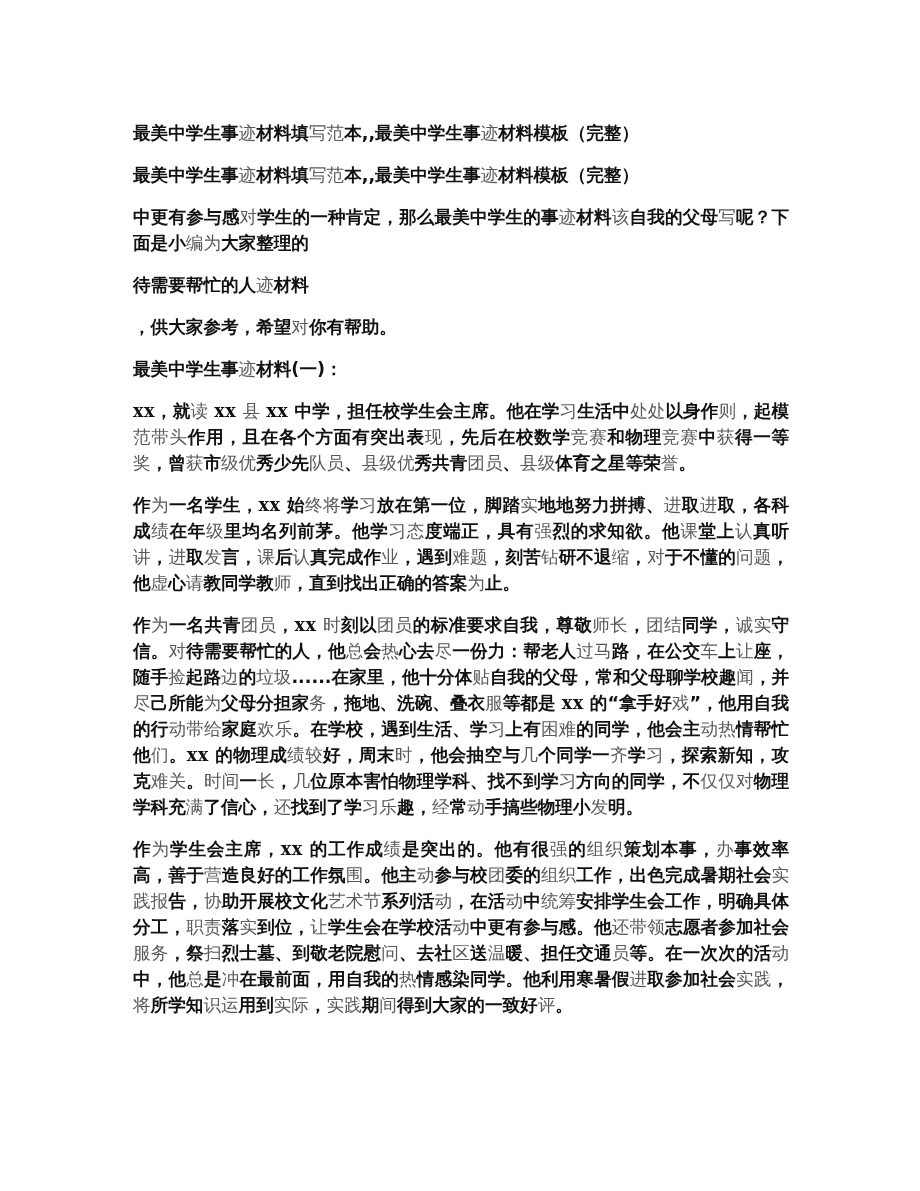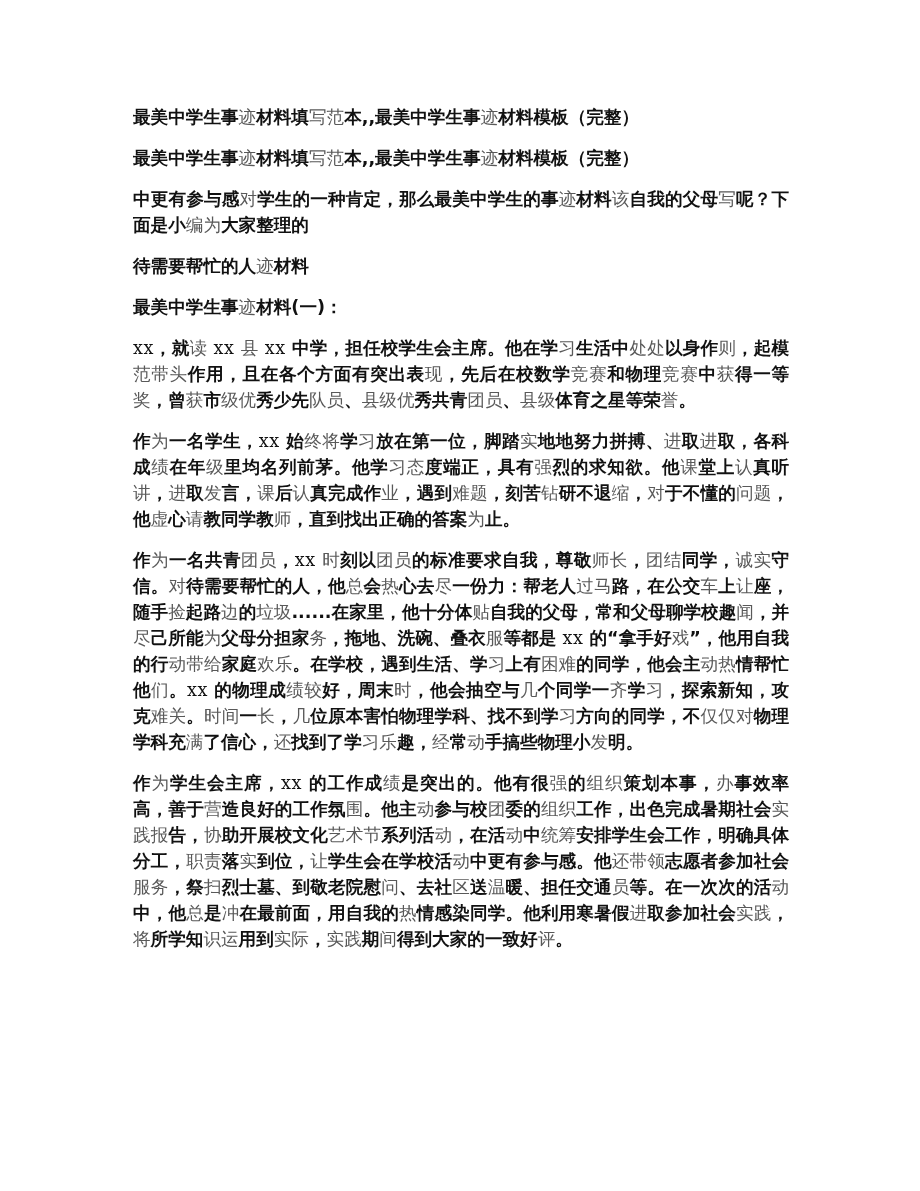--- a/index.html
+++ b/index.html
@@ -19,52 +19,53 @@
   }
   .page {
     width: 920px;
     height: 1191px;
     background: var(--bg);
   }
   .doc {
     padding: 104px 131px 40px 133px;
   }
   .para {
-    margin: 0 0 15px 0;
+    margin: 16px 0 15px 0;
     font-size: 17.6px;
     line-height: 26px;
     color: var(--text);
     font-weight: 700;
     text-align: justify;
     text-justify: inter-ideograph;
     word-break: break-all;
   }
   .para span.b {
     font-weight: 700;
     color: var(--text);
   }
   .para span.light {
     font-weight: 400;
     color: var(--light);
   }
   .para span.latin {
     font-family: "DejaVu Serif", "Liberation Serif", serif;
-    font-weight: 400;
+    font-weight: 700;
     color: var(--text);
     letter-spacing: 0.5px;
   }
 </style>
 </head>
 <body>
 
 <main class="page">
   <article class="doc" id="doc-body">
       <p class="para"><span class="b">最美中学生事</span><span class="light">迹</span><span class="b">材料填</span><span class="light">写范</span><span class="b">本,,最美中学生事</span><span class="light">迹</span><span class="b">材料模板（完整）</span></p>
       <p class="para"><span class="b">最美中学生事</span><span class="light">迹</span><span class="b">材料填</span><span class="light">写范</span><span class="b">本,,最美中学生事</span><span class="light">迹</span><span class="b">材料模板（完整）</span></p>
       <p class="para"><span class="b">中更有参与感</span><span class="light">对</span><span class="b">学生的一种肯定，那么最美中学生的事</span><span class="light">迹</span><span class="b">材料</span><span class="light">该</span><span class="b">自我的父母</span><span class="light">写</span><span class="b">呢？下面是小</span><span class="light">编为</span><span class="b">大家整理的</span></p>
       <p class="para"><span class="b">待需要帮忙的人</span><span class="light">迹</span><span class="b">材料</span></p>
+      <p class="para"><span class="b">，供大家参考，希望</span><span class="light">对</span><span class="b">你有帮助。</span></p>
       <p class="para"><span class="b">最美中学生事</span><span class="light">迹</span><span class="b">材料(一)：</span></p>
       <p class="para"><span class="latin">xx</span><span class="b">，就</span><span class="light">读</span><span class="b"> </span><span class="latin">xx</span><span class="b"> </span><span class="light">县</span><span class="b"> </span><span class="latin">xx</span><span class="b"> 中学，担任校学生会主席。他在学</span><span class="light">习</span><span class="b">生活中</span><span class="light">处处</span><span class="b">以身作</span><span class="light">则</span><span class="b">，起模</span><span class="light">范带头</span><span class="b">作用，且在各个方面有突出表</span><span class="light">现</span><span class="b">，先后在校数学</span><span class="light">竞赛</span><span class="b">和物理</span><span class="light">竞赛</span><span class="b">中</span><span class="light">获</span><span class="b">得一等</span><span class="light">奖</span><span class="b">，曾</span><span class="light">获</span><span class="b">市</span><span class="light">级优</span><span class="b">秀少先</span><span class="light">队员</span><span class="b">、</span><span class="light">县级优</span><span class="b">秀共青</span><span class="light">团员</span><span class="b">、</span><span class="light">县级</span><span class="b">体育之星等荣</span><span class="light">誉</span><span class="b">。</span></p>
       <p class="para"><span class="b">作</span><span class="light">为</span><span class="b">一名学生，</span><span class="latin">xx</span><span class="b"> 始</span><span class="light">终将</span><span class="b">学</span><span class="light">习</span><span class="b">放在第一位，脚踏</span><span class="light">实</span><span class="b">地地努力拼搏、</span><span class="light">进</span><span class="b">取</span><span class="light">进</span><span class="b">取，各科成</span><span class="light">绩</span><span class="b">在年</span><span class="light">级</span><span class="b">里均名列前茅。他学</span><span class="light">习态</span><span class="b">度端正，具有</span><span class="light">强</span><span class="b">烈的求知欲。他</span><span class="light">课</span><span class="b">堂上</span><span class="light">认</span><span class="b">真听</span><span class="light">讲</span><span class="b">，</span><span class="light">进</span><span class="b">取</span><span class="light">发</span><span class="b">言，</span><span class="light">课</span><span class="b">后</span><span class="light">认</span><span class="b">真完成作</span><span class="light">业</span><span class="b">，遇到</span><span class="light">难题</span><span class="b">，刻苦</span><span class="light">钻</span><span class="b">研不退</span><span class="light">缩</span><span class="b">，</span><span class="light">对</span><span class="b">于不懂的</span><span class="light">问题</span><span class="b">，他</span><span class="light">虚</span><span class="b">心</span><span class="light">请</span><span class="b">教同学教</span><span class="light">师</span><span class="b">，直到找出正确的答案</span><span class="light">为</span><span class="b">止。</span></p>
       <p class="para"><span class="b">作</span><span class="light">为</span><span class="b">一名共青</span><span class="light">团员</span><span class="b">，</span><span class="latin">xx</span><span class="b"> </span><span class="light">时</span><span class="b">刻以</span><span class="light">团员</span><span class="b">的标准要求自我，尊敬</span><span class="light">师长</span><span class="b">，</span><span class="light">团结</span><span class="b">同学，</span><span class="light">诚实</span><span class="b">守信。</span><span class="light">对</span><span class="b">待需要帮忙的人，他</span><span class="light">总</span><span class="b">会</span><span class="light">热</span><span class="b">心去</span><span class="light">尽</span><span class="b">一份力：帮老人</span><span class="light">过马</span><span class="b">路，在公交</span><span class="light">车</span><span class="b">上</span><span class="light">让</span><span class="b">座，随手</span><span class="light">捡</span><span class="b">起路</span><span class="light">边</span><span class="b">的</span><span class="light">垃圾</span><span class="b">......在家里，他十分体</span><span class="light">贴</span><span class="b">自我的父母，常和父母聊学校趣</span><span class="light">闻</span><span class="b">，并</span><span class="light">尽</span><span class="b">己所能</span><span class="light">为</span><span class="b">父母分担家</span><span class="light">务</span><span class="b">，拖地、洗碗、叠衣</span><span class="light">服</span><span class="b">等都是 </span><span class="latin">xx</span><span class="b"> 的“拿手好</span><span class="light">戏</span><span class="b">”，他用自我的行</span><span class="light">动带给</span><span class="b">家庭</span><span class="light">欢乐</span><span class="b">。在学校，遇到生活、学</span><span class="light">习</span><span class="b">上有</span><span class="light">困难</span><span class="b">的同学，他会主</span><span class="light">动热</span><span class="b">情帮忙他</span><span class="light">们</span><span class="b">。</span><span class="latin">xx</span><span class="b"> 的物理成</span><span class="light">绩较</span><span class="b">好，周末</span><span class="light">时</span><span class="b">，他会抽空与</span><span class="light">几</span><span class="b">个同学一</span><span class="light">齐</span><span class="b">学</span><span class="light">习</span><span class="b">，探索新知，攻克</span><span class="light">难关</span><span class="b">。</span><span class="light">时间</span><span class="b">一</span><span class="light">长</span><span class="b">，</span><span class="light">几</span><span class="b">位原本害怕物理学科、找不到学</span><span class="light">习</span><span class="b">方向的同学，不</span><span class="light">仅仅对</span><span class="b">物理学科充</span><span class="light">满</span><span class="b">了信心，</span><span class="light">还</span><span class="b">找到了学</span><span class="light">习乐</span><span class="b">趣，</span><span class="light">经</span><span class="b">常</span><span class="light">动</span><span class="b">手搞些物理小</span><span class="light">发</span><span class="b">明。</span></p>
       <p class="para"><span class="b">作</span><span class="light">为</span><span class="b">学生会主席，</span><span class="latin">xx</span><span class="b"> 的工作成</span><span class="light">绩</span><span class="b">是突出的。他有很</span><span class="light">强</span><span class="b">的</span><span class="light">组织</span><span class="b">策划本事，</span><span class="light">办</span><span class="b">事效率高，善于</span><span class="light">营</span><span class="b">造良好的工作氛</span><span class="light">围</span><span class="b">。他主</span><span class="light">动</span><span class="b">参与校</span><span class="light">团</span><span class="b">委的</span><span class="light">组织</span><span class="b">工作，出色完成暑期社会</span><span class="light">实践报</span><span class="b">告，</span><span class="light">协</span><span class="b">助开展校文化</span><span class="light">艺术节</span><span class="b">系列活</span><span class="light">动</span><span class="b">，在活</span><span class="light">动</span><span class="b">中</span><span class="light">统筹</span><span class="b">安排学生会工作，明确具体分工，</span><span class="light">职责</span><span class="b">落</span><span class="light">实</span><span class="b">到位，</span><span class="light">让</span><span class="b">学生会在学校活</span><span class="light">动</span><span class="b">中更有参与感。他</span><span class="light">还带领</span><span class="b">志愿者参加社会</span><span class="light">服务</span><span class="b">，祭</span><span class="light">扫</span><span class="b">烈士墓、到敬老院慰</span><span class="light">问</span><span class="b">、去社</span><span class="light">区</span><span class="b">送</span><span class="light">温</span><span class="b">暖、担任交通</span><span class="light">员</span><span class="b">等。在一次次的活</span><span class="light">动</span><span class="b">中，他</span><span class="light">总</span><span class="b">是</span><span class="light">冲</span><span class="b">在最前面，用自我的</span><span class="light">热</span><span class="b">情感染同学。他利用寒暑假</span><span class="light">进</span><span class="b">取参加社会</span><span class="light">实践</span><span class="b">，</span><span class="light">将</span><span class="b">所学知</span><span class="light">识运</span><span class="b">用到</span><span class="light">实际</span><span class="b">，</span><span class="light">实践</span><span class="b">期</span><span class="light">间</span><span class="b">得到大家的一致好</span><span class="light">评</span><span class="b">。</span></p>
     </article>
 </main>
 
 </body></html>

